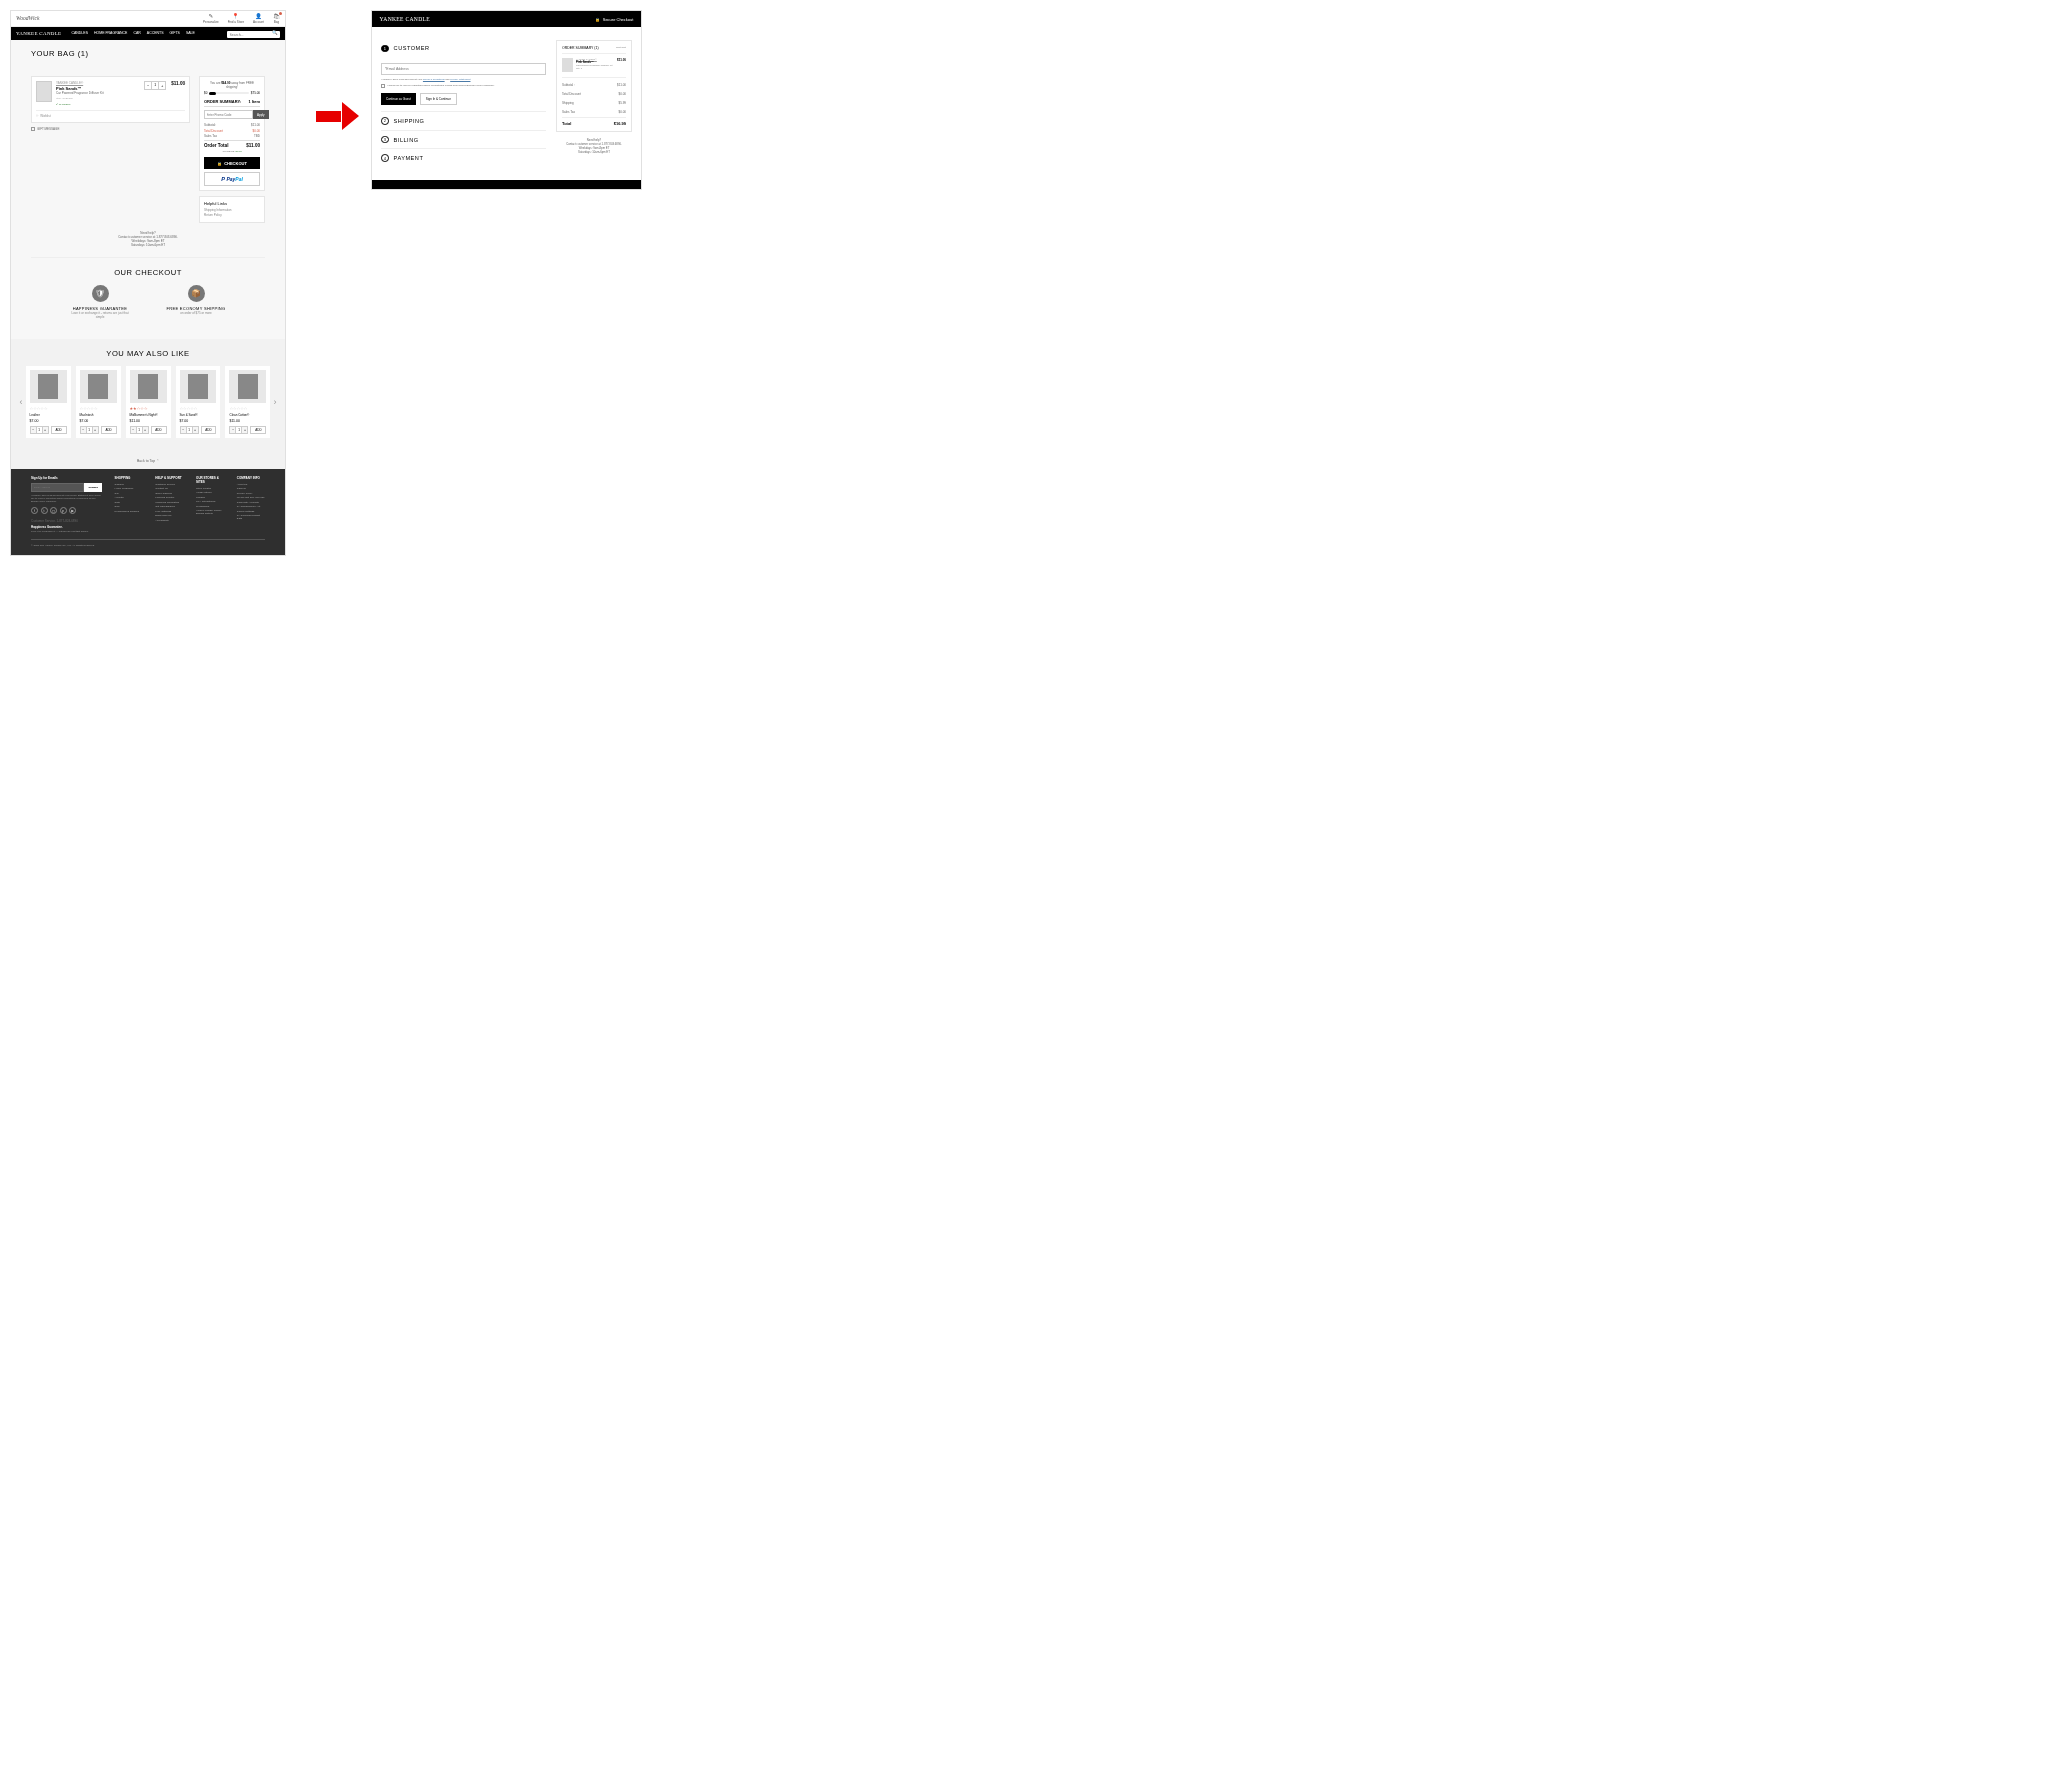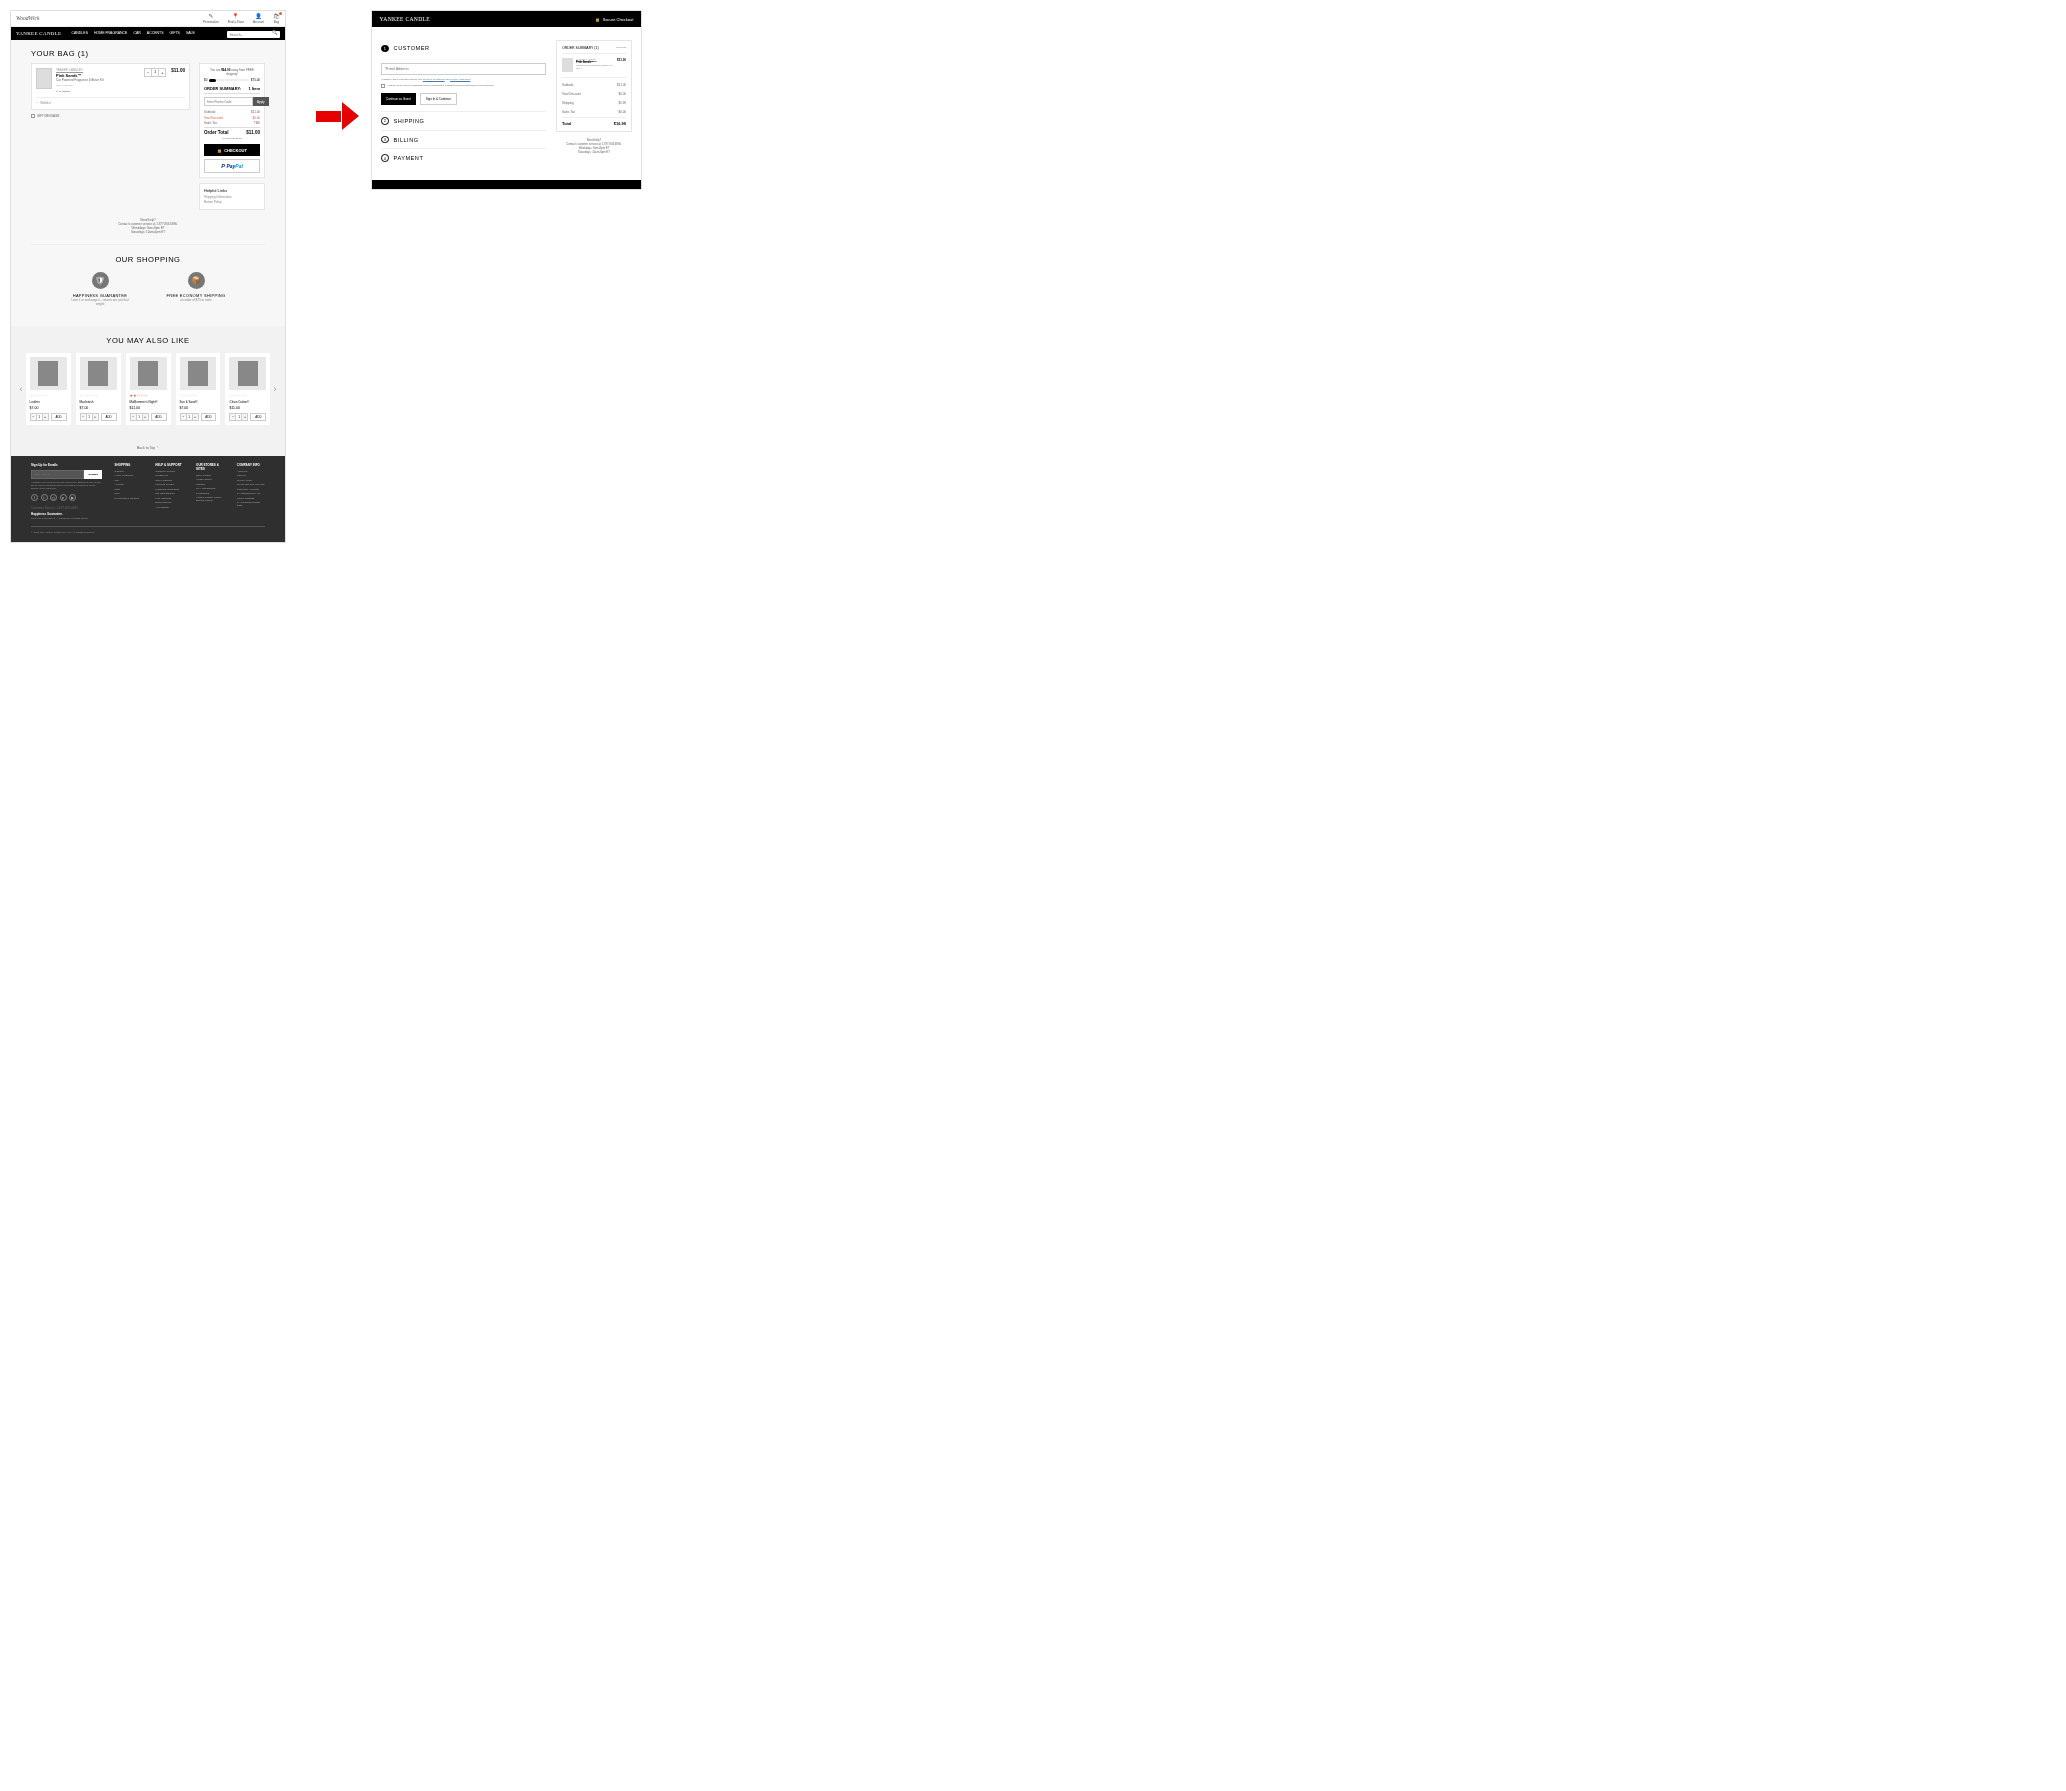--- a/index.html
+++ b/index.html
@@ -19,21 +19,21 @@
 
 .main-nav { background: #000; display: flex; align-items: center; padding: 2px 5px; gap: 10px; }
 .brand-logo { color: #fff; font-size: 5px; font-family: serif; letter-spacing: 0.3px; }
 .nav-links { display: flex; gap: 6px; font-size: 3.5px; color: #fff; }
 .nav-links span { cursor: pointer; }
 .search-wrap { margin-left: auto; position: relative; }
 .search-input { width: 53px; font-size: 3.5px; padding: 1.5px 9px 1.5px 2.5px; border: none; border-radius: 1px; }
 .search-icon-in { position: absolute; right: 2px; top: 1px; font-size: 4.6px; color: #666; }
 
 .cart-body { background: #f7f7f7; padding: 9px 20px; }
-.bag-title { font-size: 7.6px; font-weight: 300; letter-spacing: 0.5px; margin-bottom: 5px; }
+.bag-title { font-size: 7.6px; font-weight: 300; letter-spacing: 0.5px; margin-bottom: 18px; }
 .cart-flex { display: flex; gap: 9px; align-items: flex-start; }
 .cart-items { flex: 1; }
 .cart-item { background: #fff; border: 0.5px solid #e5e5e5; padding: 4px; position: relative; }
 .item-close { position: absolute; top: 2px; right: 3px; font-size: 5px; color: #888; cursor: pointer; }
 .item-row { display: flex; gap: 4px; }
 .item-thumb { width: 16px; height: 21px; background: #ddd; border: 0.5px solid #ccc; }
 .item-info { flex: 1; }
 .brand-name { font-size: 3px; color: #999; text-decoration: underline; }
 .item-name { font-size: 4px; font-weight: bold; margin-top: 1px; }
 .item-desc { font-size: 3px; color: #666; }
@@ -295,21 +295,21 @@
       </div>
 
       <div class="need-help">
         <div>Need help?</div>
         <div>Contact customer service at 1.877.803.6890.</div>
         <div>Weekdays: 9am-8pm ET</div>
         <div>Saturdays: 10am-6pm ET</div>
       </div>
 
       <div class="guarantee-section">
-        <h3 class="guarantee-title">OUR SHOPPING</h3>
+        <h3 class="guarantee-title">OUR CHECKOUT</h3>
         <div class="guarantee-row">
           <div class="g-item">
             <div class="g-icon">🛡</div>
             <div class="g-title">HAPPINESS GUARANTEE</div>
             <div class="g-desc">Love it or exchange it - returns are just that simple</div>
           </div>
           <div class="g-item">
             <div class="g-icon">📦</div>
             <div class="g-title">FREE ECONOMY SHIPPING</div>
             <div class="g-desc">on order of $75 or more</div>

